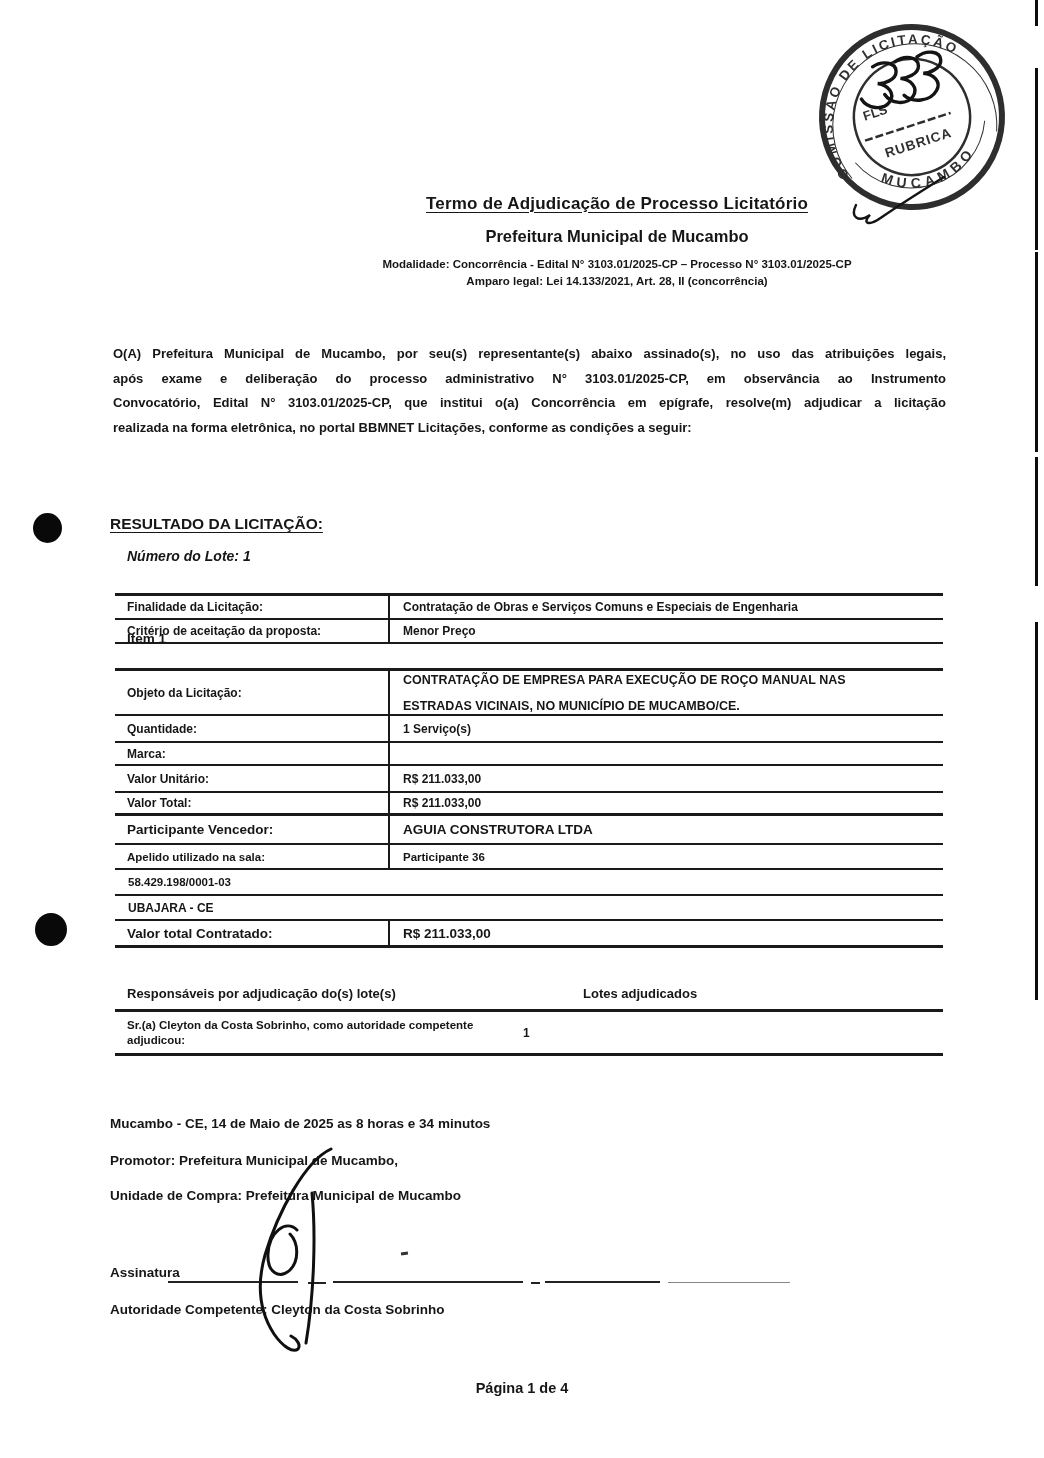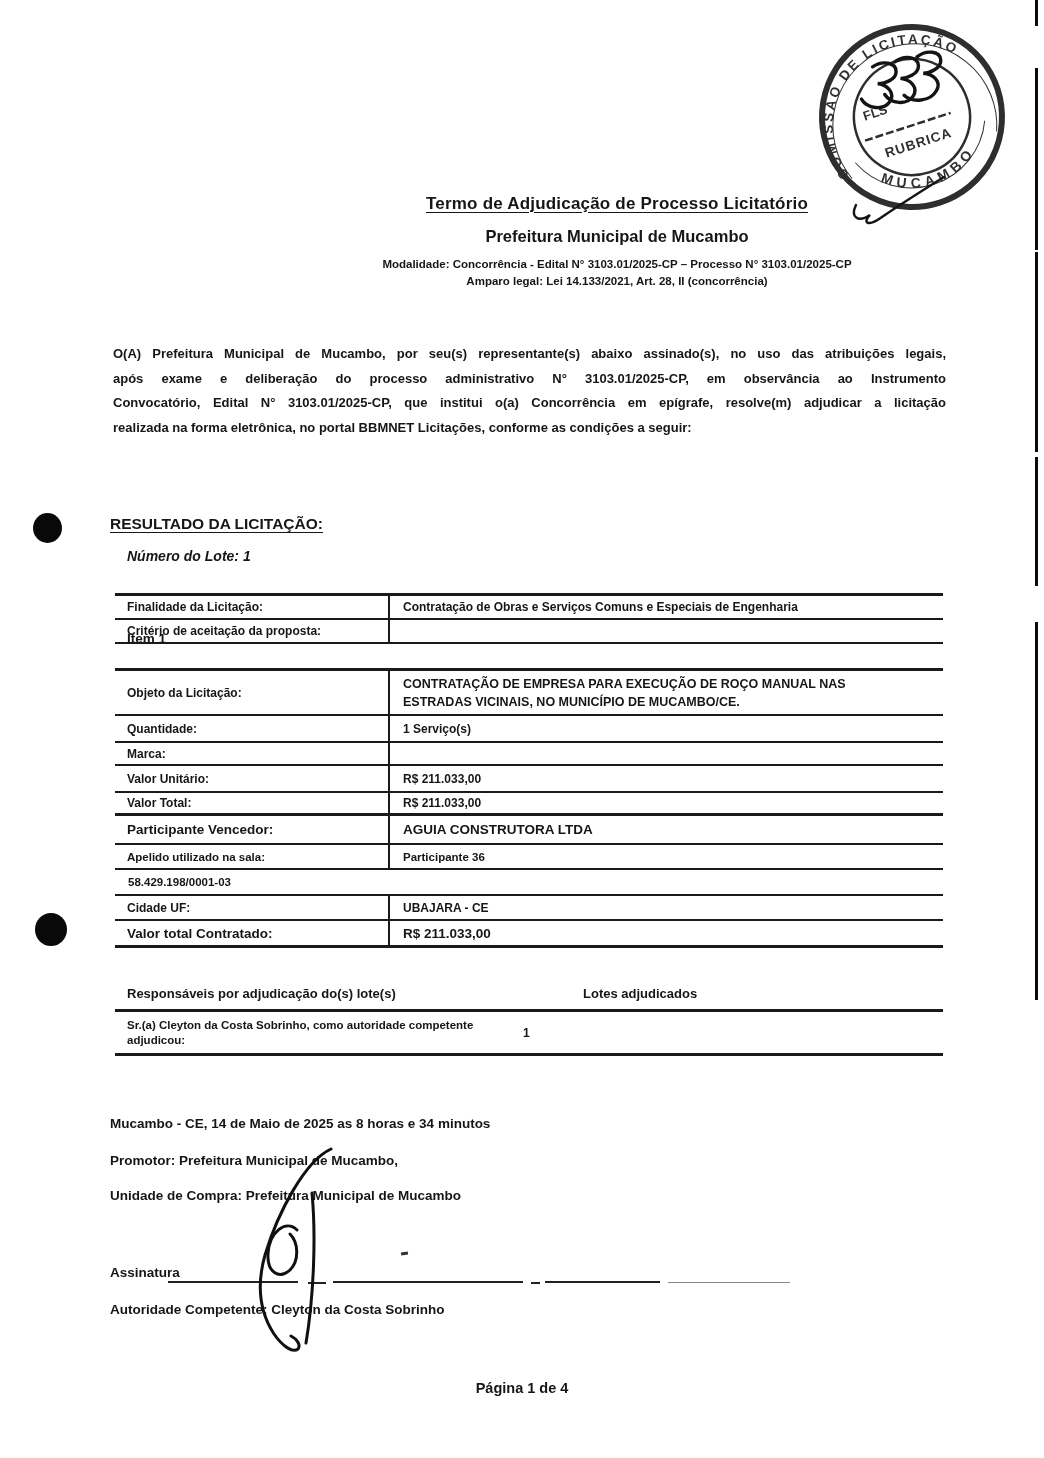--- a/index.html
+++ b/index.html
@@ -26,21 +26,21 @@
   .dtable{left:115px; width:828px; border-top:3px solid #1a1a1a;}
   .drow{display:flex; border-bottom:2px solid #1a1a1a; box-sizing:border-box; align-items:center;}
   .dlabel{width:275px; flex:0 0 275px; border-right:2px solid #1a1a1a; align-self:stretch;
     display:flex; align-items:center; padding-left:12px; box-sizing:border-box;
     font-size:12px; font-weight:bold;}
   .dvalue{flex:1; padding-left:13px; font-size:12px; font-weight:bold;}
   .h24{height:24px;} .h45{height:45px;} .h27{height:27px;justify-content:space-between;} .h23{height:23px;}
   .h29{height:29px;} .h25{height:25px;} .h26{height:26px;}
   .big .dlabel,.big .dvalue{font-size:13.5px;}
   .small .dlabel,.small .dvalue{font-size:11.5px;}
-  .objeto-val{max-width:500px; line-height:18px;}
+  .objeto-val{max-width:500px; line-height:26px;}
   
   #resp-table{left:115px; top:986px; width:828px;}
   #resp-table .hrow{display:flex; height:26px; border-bottom:3px solid #1a1a1a; box-sizing:border-box;}
   #resp-table .brow{display:flex; min-height:44px; border-bottom:3px solid #1a1a1a; box-sizing:border-box; align-items:center;}
   #resp-table .c1{width:468px; flex:0 0 468px; padding-left:12px; box-sizing:border-box;}
   #resp-table .c2{flex:1; padding-left:0;}
   #resp-table .hrow .c1,#resp-table .hrow .c2{font-size:13px; font-weight:bold;}
   #resp-table .brow .c1{font-size:11.5px; font-weight:bold; max-width:408px; line-height:15px;}
   #resp-table .brow .c2{font-size:12px; font-weight:bold;}
   
@@ -112,20 +112,21 @@
   <div class="abs resultado">RESULTADO DA LICITAÇÃO:</div>
   <div class="abs lote-h">Número do Lote: 1</div>
 
   <div class="abs dtable" style="top:577px;margin-top:16px;">
     <div class="drow h24">
       <div class="dlabel">Finalidade da Licitação:</div>
       <div class="dvalue">Contratação de Obras e Serviços Comuns e Especiais de Engenharia</div>
     </div>
     <div class="drow h24">
       <div class="dlabel">Critério de aceitação da proposta:</div>
+      <div class="dvalue">Menor Preço</div>
     </div>
   </div>
 
   <div class="abs item-h">Item 1</div>
 
   <div class="abs dtable" style="top:668px;">
     <div class="drow h45">
       <div class="dlabel">Objeto da Licitação:</div>
       <div class="dvalue objeto-val" style="font-size:12.5px;">CONTRATAÇÃO DE EMPRESA PARA EXECUÇÃO DE ROÇO MANUAL NAS ESTRADAS VICINAIS, NO MUNICÍPIO DE MUCAMBO/CE.</div>
     </div>
@@ -150,21 +151,20 @@
       <div class="dvalue">AGUIA CONSTRUTORA LTDA</div>
     </div>
     <div class="drow h25 small">
       <div class="dlabel">Apelido utilizado na sala:</div>
       <div class="dvalue">Participante 36</div>
     </div>
     <div class="drow h26 small">
       <div class="dvalue">58.429.198/0001-03</div>
     </div>
     <div class="drow h25">
-      <div class="dlabel">Cidade UF:</div>
       <div class="dvalue">UBAJARA - CE</div>
     </div>
     <div class="drow h27 big" style="border-bottom-width:3px;">
       <div class="dlabel">Valor total Contratado:</div>
       <div class="dvalue">R$ 211.033,00</div>
     </div>
   </div>
 
   <div class="abs" id="resp-table">
     <div class="hrow">

